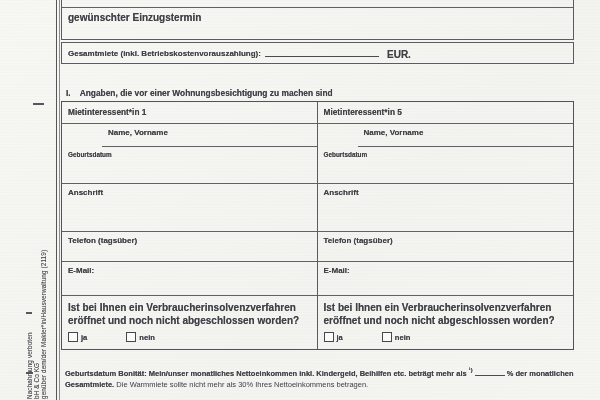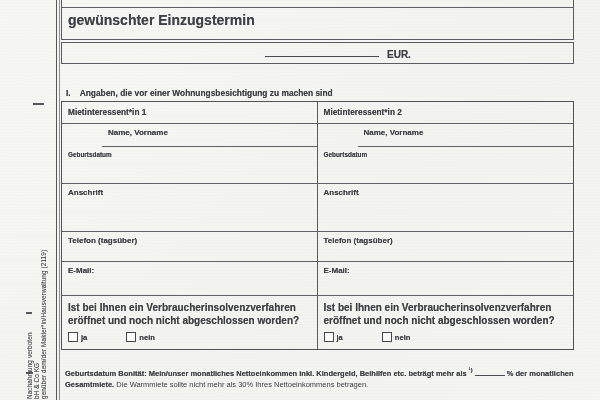--- a/index.html
+++ b/index.html
@@ -42,21 +42,21 @@
   .vtext.t3 { left: 40px; top: 399px; }
 
   .ink-bold { font-weight: bold; text-shadow: 0 0 0.55px rgba(62,64,70,0.65); }
 
   
   .box-a {
     position: absolute; left: 61px; top: 0; width: 513px; height: 40px;
     border: 1.3px solid #5a5c61; border-top: none;
   }
   .box-a .divider { position: absolute; left: 0; right: 0; top: 7px; height: 1.1px; background: #5f6166; }
-  .box-a .lbl { position: absolute; left: 6px; top: 12px; font-size: 14px; }
+  .box-a .lbl { position: absolute; left: 6px; top: 12px; font-size: 10px; }
 
   
   .box-b {
     position: absolute; left: 61px; top: 41.5px; width: 513px; height: 22.5px;
     border: 1.3px solid #5a5c61;
   }
   .box-b .lbl { position: absolute; left: 6px; top: 6px; font-size: 8px; }
   .box-b .unit { position: absolute; left: 325px; top: 6px; font-size: 10px; }
   .blank-line { border-bottom: 1.1px solid #4a4c51; }
   .box-b .blank-line { position: absolute; left: 203px; top: 2px; width: 114px; height: 12px; }
@@ -110,20 +110,21 @@
 <span class="vtext t1">Nachahmung verboten</span>
 <span class="vtext t2">bH &amp; Co KG</span>
 <span class="vtext t3">genüber dem/der Makler*in/Hausverwaltung (2119)</span>
 
 <div class="box-a">
   <div class="divider"></div>
   <div class="lbl ink-bold">gewünschter Einzugstermin</div>
 </div>
 
 <div class="box-b">
+  <span class="lbl ink-bold">Gesamtmiete (inkl. Betriebskostenvorauszahlung):</span>
   <span class="blank-line"></span>
   <span class="unit ink-bold">EUR.</span>
 </div>
 
 <div class="heading ink-bold">
   <span class="num">I.</span><span>Angaben, die vor einer Wohnungsbesichtigung zu machen sind</span>
 </div>
 
 <div class="app-table">
   <div class="col c1">
@@ -137,21 +138,21 @@
       <div class="q-text ink-bold">Ist bei Ihnen ein Verbraucherinsolvenzverfahren eröffnet und noch nicht abgeschlossen worden?</div>
       <div class="cb-row">
         <span class="cb"></span>
         <span class="ink-bold">ja</span>
         <span class="cb cb-gap"></span>
         <span class="ink-bold">nein</span>
       </div>
     </div>
   </div>
   <div class="col c2">
-    <div class="row r-head ink-bold">Mietinteressent*in 2</div>
+    <div class="row r-head ink-bold">Mietinteressent*in 5</div>
     <div class="row r-name ink-bold">Name, Vorname</div>
     <div class="row r-geb ink-bold">Geburtsdatum</div>
     <div class="row r-addr ink-bold">Anschrift</div>
     <div class="row r-tel ink-bold">Telefon (tagsüber)</div>
     <div class="row r-mail ink-bold">E-Mail:</div>
     <div class="row r-q">
       <div class="q-text ink-bold">Ist bei Ihnen ein Verbraucherinsolvenzverfahren eröffnet und noch nicht abgeschlossen worden?</div>
       <div class="cb-row">
         <span class="cb"></span>
         <span class="ink-bold">ja</span>

